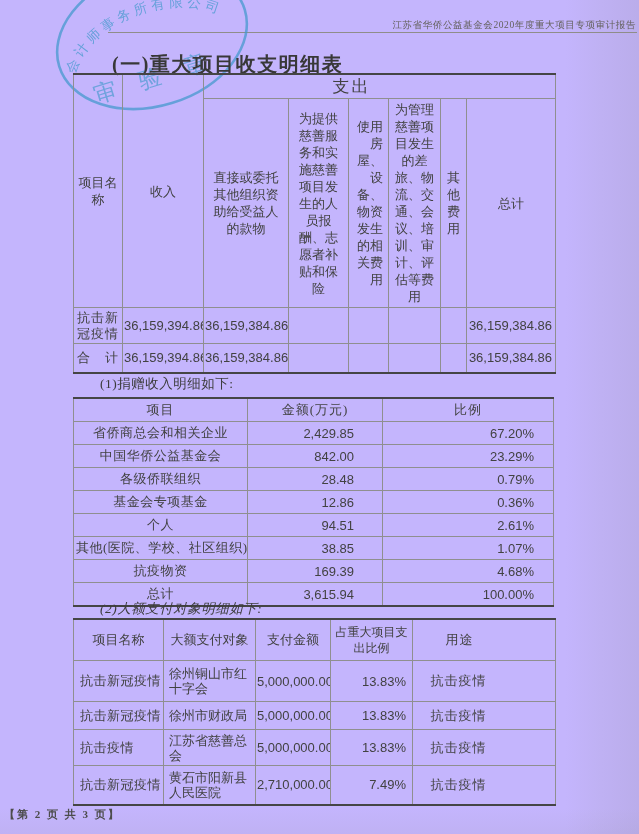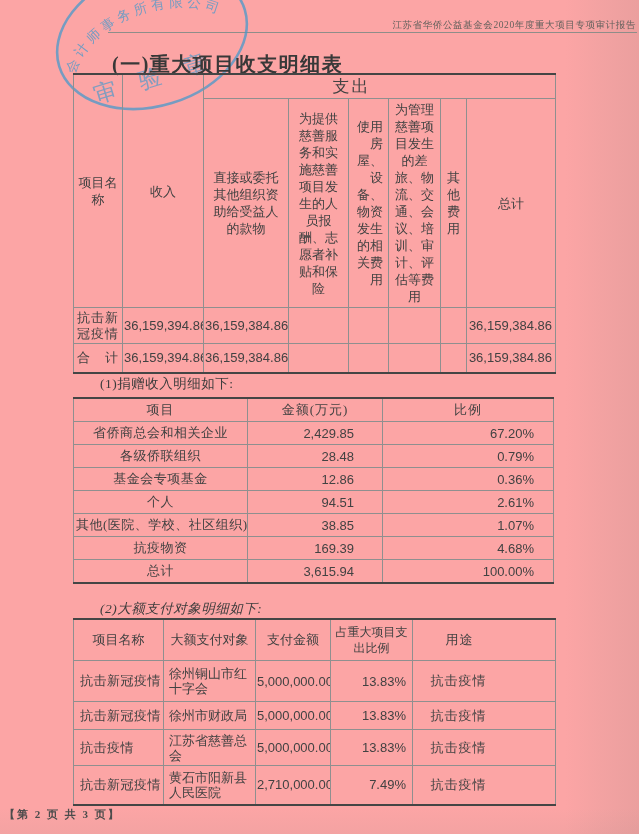--- a/index.html
+++ b/index.html
@@ -1,18 +1,18 @@
 <!DOCTYPE html>
 <html><head>
 <meta charset="utf-8">
 <style>
   html,body{margin:0;padding:0;background:#e8e8e6;}
   .page{
     position:relative;width:639px;height:834px;margin:0 auto;
-    background:#fca5a5;overflow:hidden;
+    background:#c4b5fd;overflow:hidden;
     font-family:"Liberation Serif",serif;color:#3f3f3f;
   }
   .scan-band-right{
     position:absolute;top:0;right:0;width:74px;height:100%;
     background:linear-gradient(to right, rgba(130,128,122,0) 0%, rgba(130,128,122,0.07) 45%, rgba(120,118,112,0.13) 100%);
     pointer-events:none;
   }
   .scan-band-bottom{
     position:absolute;left:0;bottom:0;width:100%;height:26px;
     background:linear-gradient(to bottom, rgba(130,128,122,0) 0%, rgba(130,128,122,0.07) 100%);
@@ -174,20 +174,25 @@
         <td class="th">项目</td>
         <td class="th">金额(万元)</td>
         <td class="th">比例</td>
       </tr>
       <tr>
         <td class="item">省侨商总会和相关企业</td>
         <td class="num amount">2,429.85</td>
         <td class="num ratio">67.20%</td>
       </tr>
       <tr>
+        <td class="item">中国华侨公益基金会</td>
+        <td class="num amount">842.00</td>
+        <td class="num ratio">23.29%</td>
+      </tr>
+      <tr>
         <td class="item">各级侨联组织</td>
         <td class="num amount">28.48</td>
         <td class="num ratio">0.79%</td>
       </tr>
       <tr>
         <td class="item">基金会专项基金</td>
         <td class="num amount">12.86</td>
         <td class="num ratio">0.36%</td>
       </tr>
       <tr>

